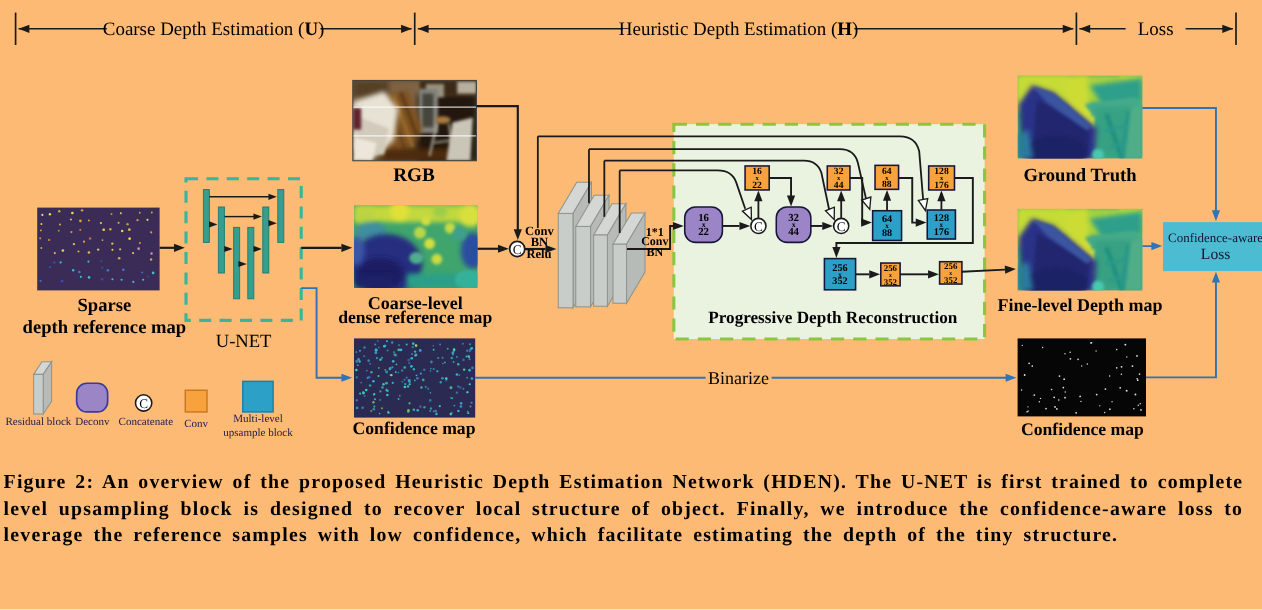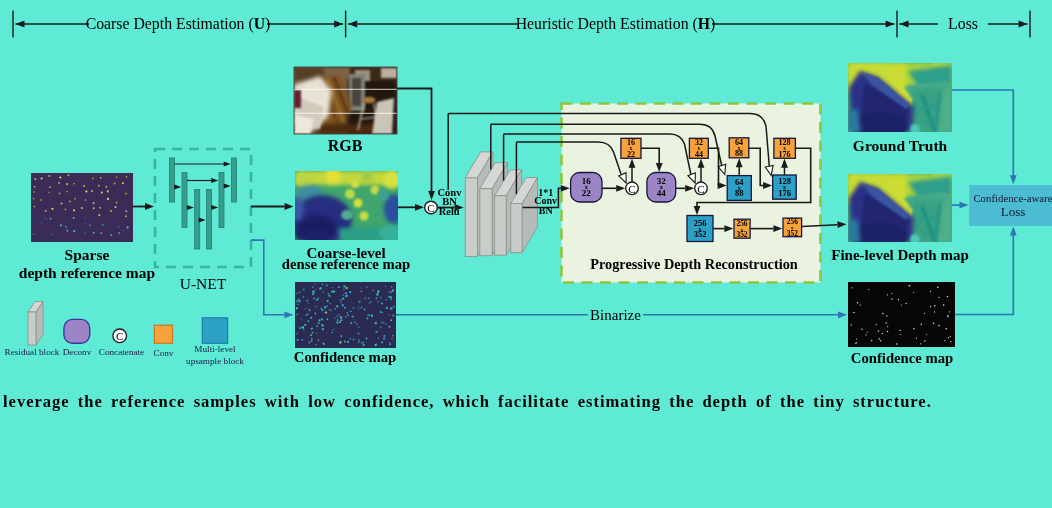--- a/index.html
+++ b/index.html
@@ -1,15 +1,15 @@
 <!DOCTYPE html>
 <html><head><meta charset="utf-8">
 <style>
 html,body{margin:0;padding:0;background:#fff;}
-#page{position:relative;width:1052px;height:508px;overflow:hidden;background:#5eead4;}
+#page{position:relative;width:1052px;height:508px;overflow:hidden;background:#fdba74;}
 #cap{position:absolute;left:3px;top:391px;width:1033px;font-family:"Liberation Serif",serif;
 font-weight:bold;font-size:16.5px;color:#000;letter-spacing:1.0px;}
 .cl{text-align:justify;text-align-last:justify;height:22px;line-height:22px;white-space:nowrap;}
 .cl.last{text-align-last:left;word-spacing:3.1px;}
 </style></head>
 <body>
 <div id="page">
 <svg width="1052" height="390" viewBox="0 0 1052 390">
 <defs>
 <filter id="b1" x="-60%" y="-60%" width="220%" height="220%">
@@ -661,14 +661,16 @@
 <rect x="154.4" y="325.2" width="18.1" height="18.1" fill="#f7a23c" stroke="#c87820" stroke-width="1.2"></rect>
 <rect x="202.3" y="317.8" width="25.3" height="25.5" fill="#2da0c8" stroke="#1a7fa8" stroke-width="1.2"></rect>
 <text x="32.0" y="354.5" font-family="Liberation Serif, serif" font-size="9.2" font-weight="normal" text-anchor="middle" fill="#20204e">Residual block</text>
 <text x="77.0" y="354.5" font-family="Liberation Serif, serif" font-size="9.2" font-weight="normal" text-anchor="middle" fill="#20204e">Deconv</text>
 <text x="121.5" y="354.5" font-family="Liberation Serif, serif" font-size="9.2" font-weight="normal" text-anchor="middle" fill="#20204e">Concatenate</text>
 <text x="163.5" y="356.0" font-family="Liberation Serif, serif" font-size="9.2" font-weight="normal" text-anchor="middle" fill="#20204e">Conv</text>
 <text x="215.0" y="352.0" font-family="Liberation Serif, serif" font-size="9.2" font-weight="normal" text-anchor="middle" fill="#20204e">Multi-level</text>
 <text x="215.0" y="363.5" font-family="Liberation Serif, serif" font-size="9.2" font-weight="normal" text-anchor="middle" fill="#20204e">upsample block</text>
 </svg>
 <div id="cap">
+      <div class="cl">Figure 2: An overview of the proposed Heuristic Depth Estimation Network (HDEN). The U-NET is first trained to complete</div>
+      <div class="cl">level upsampling block is designed to recover local structure of object. Finally, we introduce the confidence-aware loss to</div>
       <div class="cl last">leverage the reference samples with low confidence, which facilitate estimating the depth of the tiny structure.</div>
     </div>
 </div>
 </body></html>

